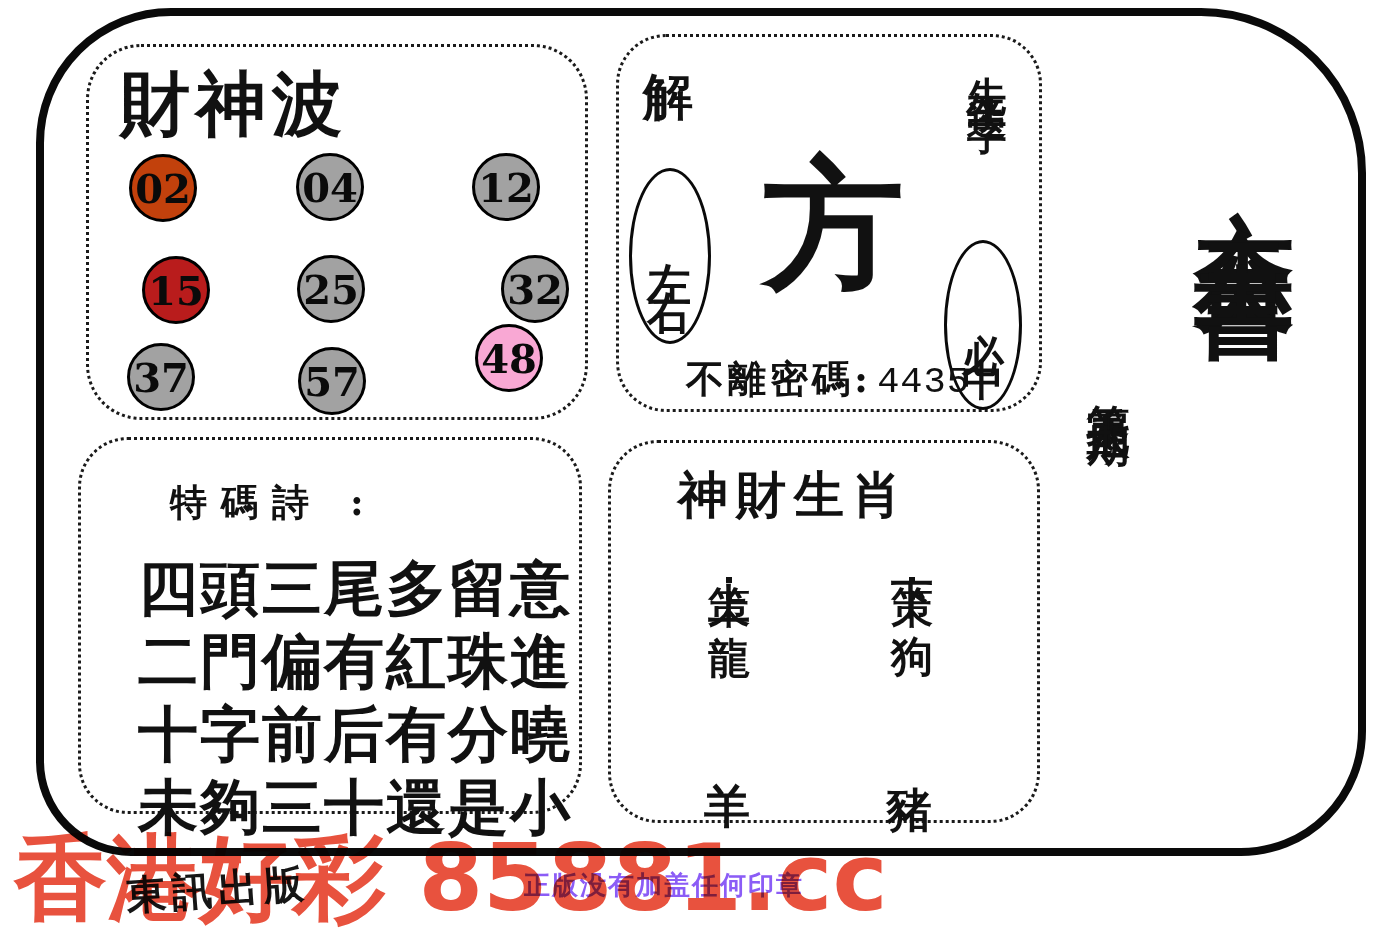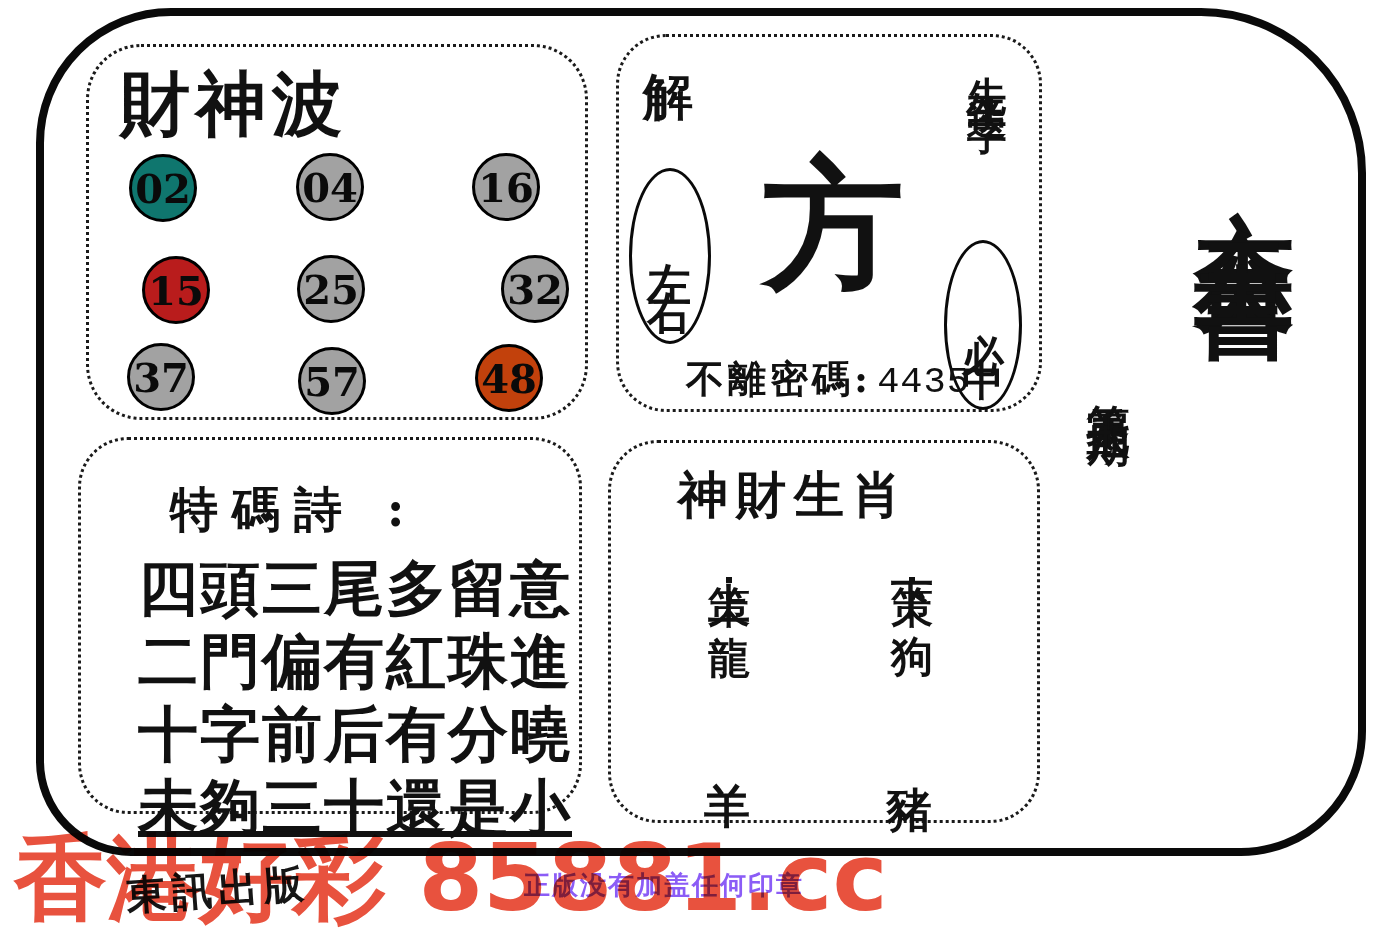--- a/index.html
+++ b/index.html
@@ -72,21 +72,21 @@
   .code-line { left: 686px; top: 354px; white-space: nowrap; }
   .code-label { font-size: 38px; font-weight: 900; letter-spacing: 4px; }
   .code-value {
     font-size: 37px; font-weight: 400;
     font-family: Liberation Mono, monospace;
     letter-spacing: 1px;
   }
 
   .poem-title {
     left: 170px; top: 478px;
-    font-size: 48px; font-weight: 900; letter-spacing: 14px;
+    font-size: 37px; font-weight: 900; letter-spacing: 14px;
   }
   .poem-line {
     left: 138px;
     font-size: 60px; font-weight: 600; letter-spacing: 2px;
     white-space: nowrap;
   }
 
   .zodiac-title {
     left: 678px; top: 462px;
     font-size: 50px; font-weight: 900; letter-spacing: 8px; font-family: Liberation Mono, monospace;
@@ -134,29 +134,29 @@
   }
 </style>
 </head>
 <body>
 
 <div class="abs outer-border"></div>
 
 <div class="abs dotbox box-wave"></div>
 <div class="abs wave-title">財神波</div>
 
-<div class="abs num-circle" style="left: 129px; top: 154px; background: #0f766e;">02</div>
+<div class="abs num-circle" style="left: 129px; top: 154px; background: #c2410c;">02</div>
 <div class="abs num-circle" style="left: 296px; top: 153px; background: rgb(162, 162, 162);">04</div>
-<div class="abs num-circle" style="left: 472px; top: 153px; background: rgb(162, 162, 162);">16</div>
+<div class="abs num-circle" style="left: 472px; top: 153px; background: rgb(162, 162, 162);">12</div>
 <div class="abs num-circle" style="left: 142px; top: 256px; background: #b91c1c;">15</div>
 <div class="abs num-circle" style="left: 297px; top: 255px; background: rgb(162, 162, 162);">25</div>
 <div class="abs num-circle" style="left: 501px; top: 255px; background: rgb(162, 162, 162);">32</div>
 <div class="abs num-circle" style="left: 127px; top: 343px; background: rgb(162, 162, 162);">37</div>
 <div class="abs num-circle" style="left: 298px; top: 347px; background: rgb(162, 162, 162);">57</div>
-<div class="abs num-circle" style="left: 475px; top: 344px; background: #c2410c;">48</div>
+<div class="abs num-circle" style="left: 475px; top: 324px; background: #f9a8d4;">48</div>
 
 <div class="abs dotbox box-hint"></div>
 <div class="abs jie-char">解</div>
 <div class="abs oval oval-lr">
   <span class="vtext lr-text">左右</span>
 </div>
 <div class="abs fang-char">方</div>
 <div class="abs vtext sender-col">先生送字</div>
 <div class="abs oval oval-must">
   <span class="vtext must-text">必中</span>
@@ -164,21 +164,21 @@
 <div class="abs code-line">
   <span class="code-label">不離密碼:</span>
   <span class="code-value">4435</span>
 </div>
 
 <div class="abs dotbox box-poem"></div>
 <div class="abs poem-title">特碼詩 :</div>
 <div class="abs poem-line" style="top:549px;">四頭三尾多留意</div>
 <div class="abs poem-line" style="top:622px;">二門偏有紅珠進</div>
 <div class="abs poem-line" style="top:695px;">十字前后有分曉</div>
-<div class="abs poem-line" style="top:768px;text-decoration:underline;">未夠三十還是小</div>
+<div class="abs poem-line" style="top:768px;">未夠三十還是小</div>
 
 <div class="abs dotbox box-zodiac"></div>
 <div class="abs zodiac-title">神財生肖</div>
 <div class="abs vtext zodiac-col zcol-upper">上策：龍</div>
 <div class="abs vtext zodiac-col zcol-lower">下策：狗</div>
 <div class="abs zextra zextra-upper">羊</div>
 <div class="abs zextra zextra-lower">豬</div>
 
 <div class="abs vtext masthead">六合天書</div>
 <div class="abs vtext issue-no">第零七八期</div>

